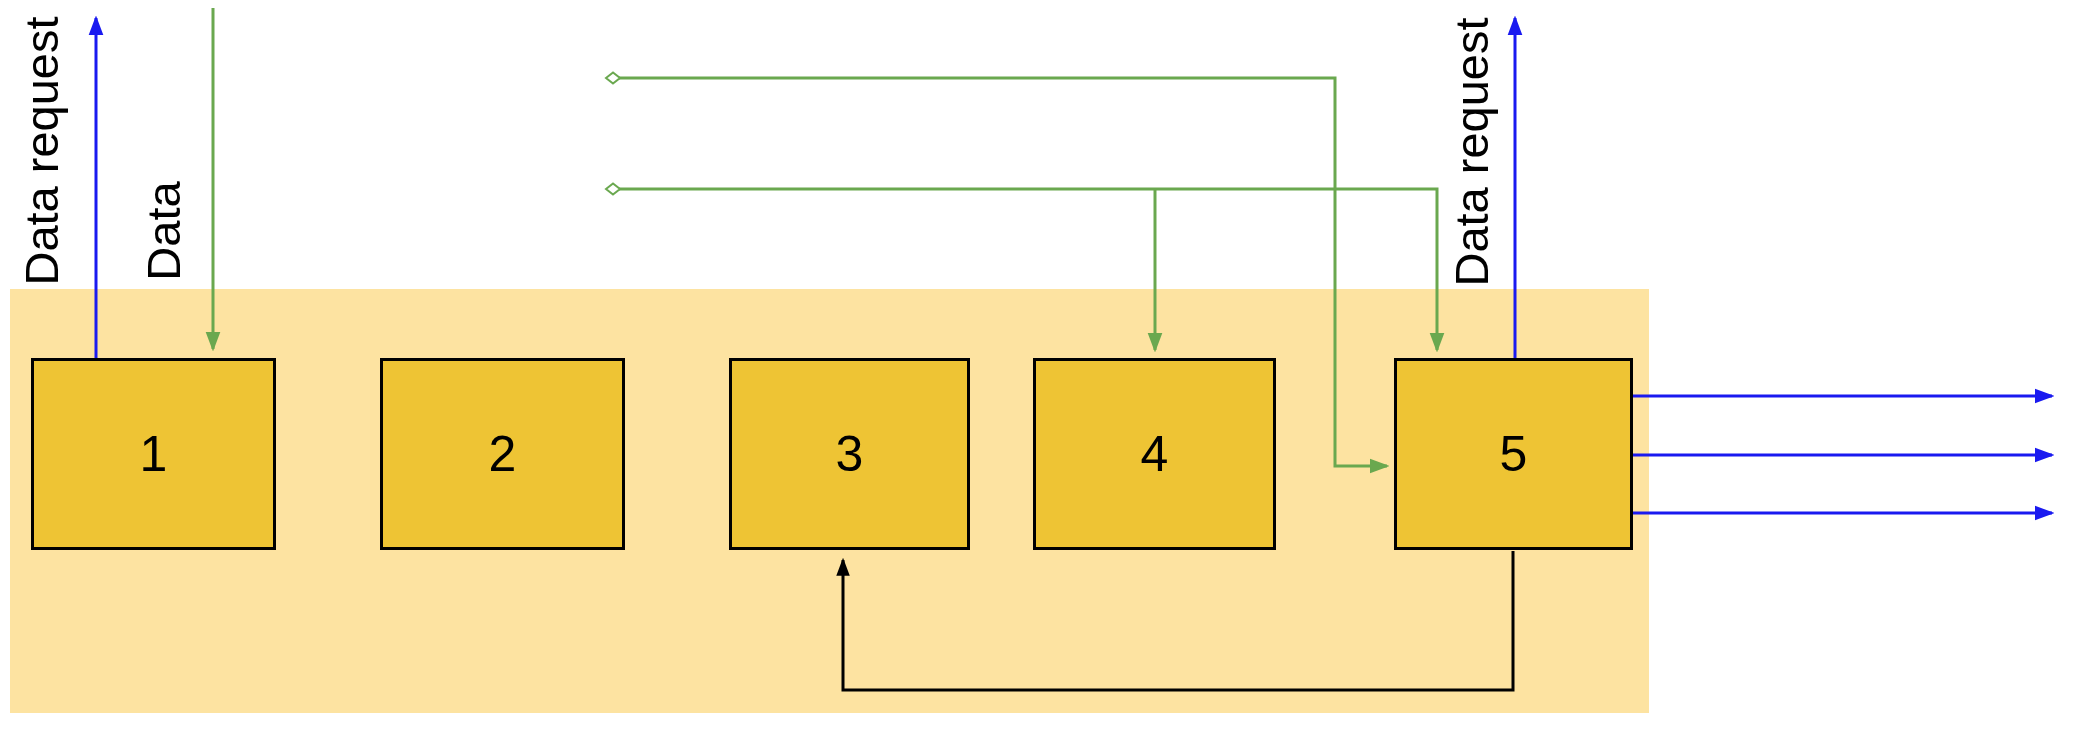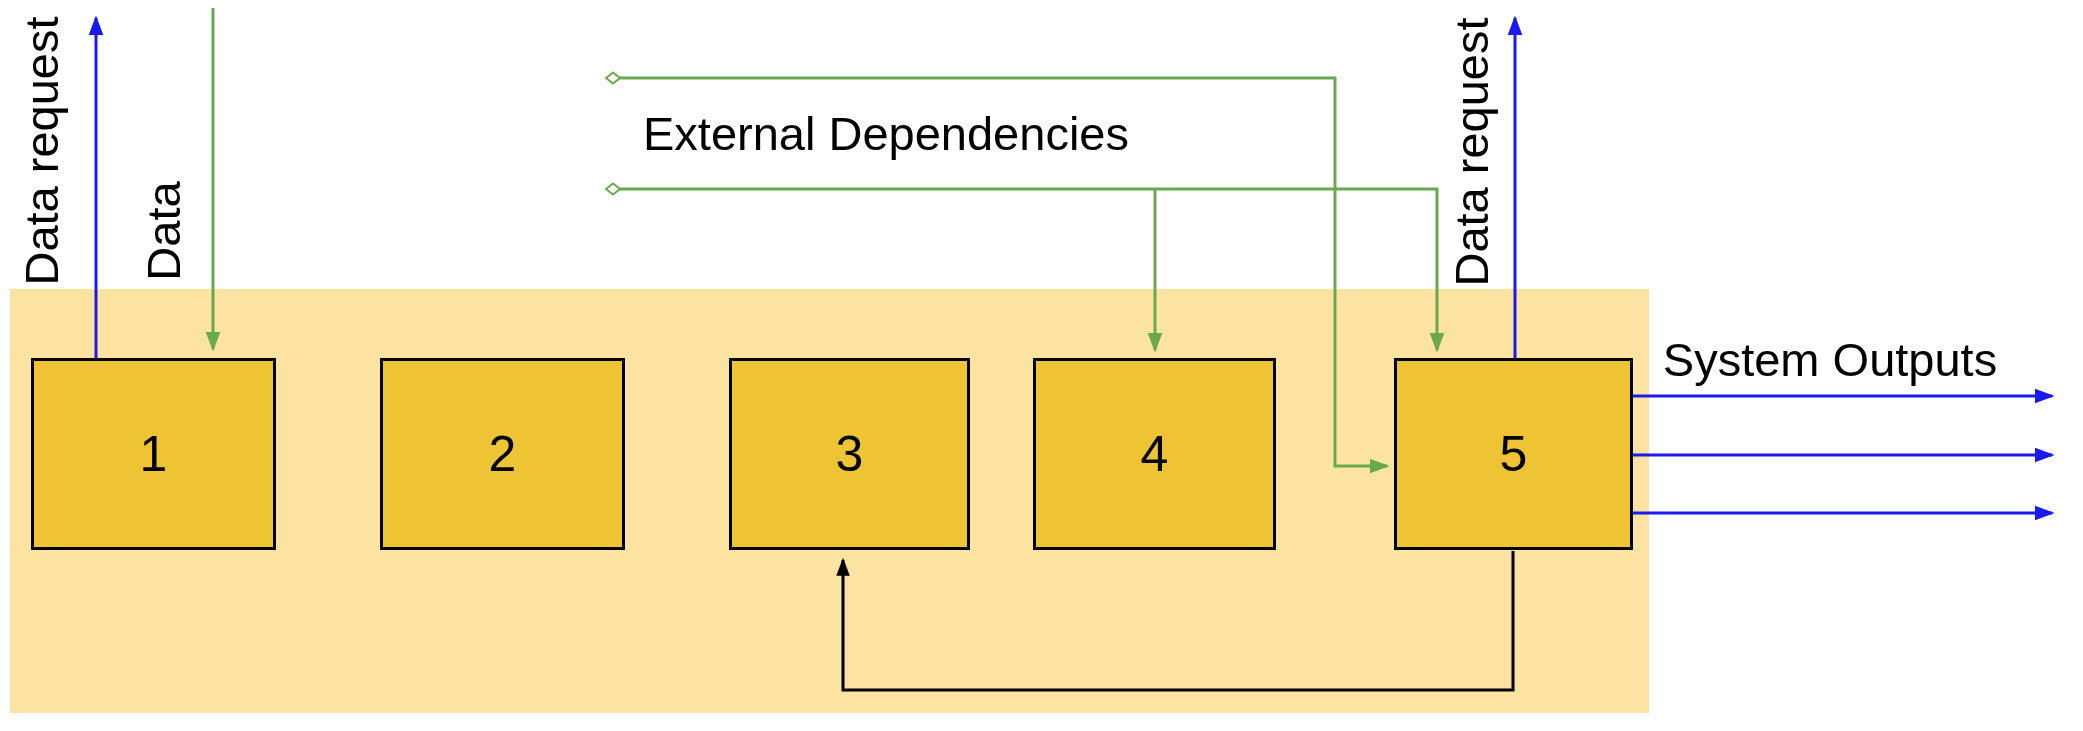--- a/index.html
+++ b/index.html
@@ -100,19 +100,17 @@
     <path class="edge st-blue" d="M1633,455 H2052" marker-end="url(#ah-blue)"></path>
     <path class="edge st-blue" d="M1633,513 H2052" marker-end="url(#ah-blue)"></path>
 
     <path class="edge st-black" d="M1513,551 V690 H843 V560" marker-end="url(#ah-black)"></path>
   </svg>
 
   <div class="lbl vert" style="left:41px;top:151px;">Data request</div>
 
   <div class="lbl vert" style="left:163px;top:231px;">Data</div>
 
-  <div class="lbl" style="left:886px;top:133px;">External Dependencies</div>
 
   <div class="lbl vert" style="left:1471px;top:152px;">Data request</div>
 
-  <div class="lbl" style="left:1830px;top:359px;">System Outputs</div>
 
 </div>
 
 </body></html>

